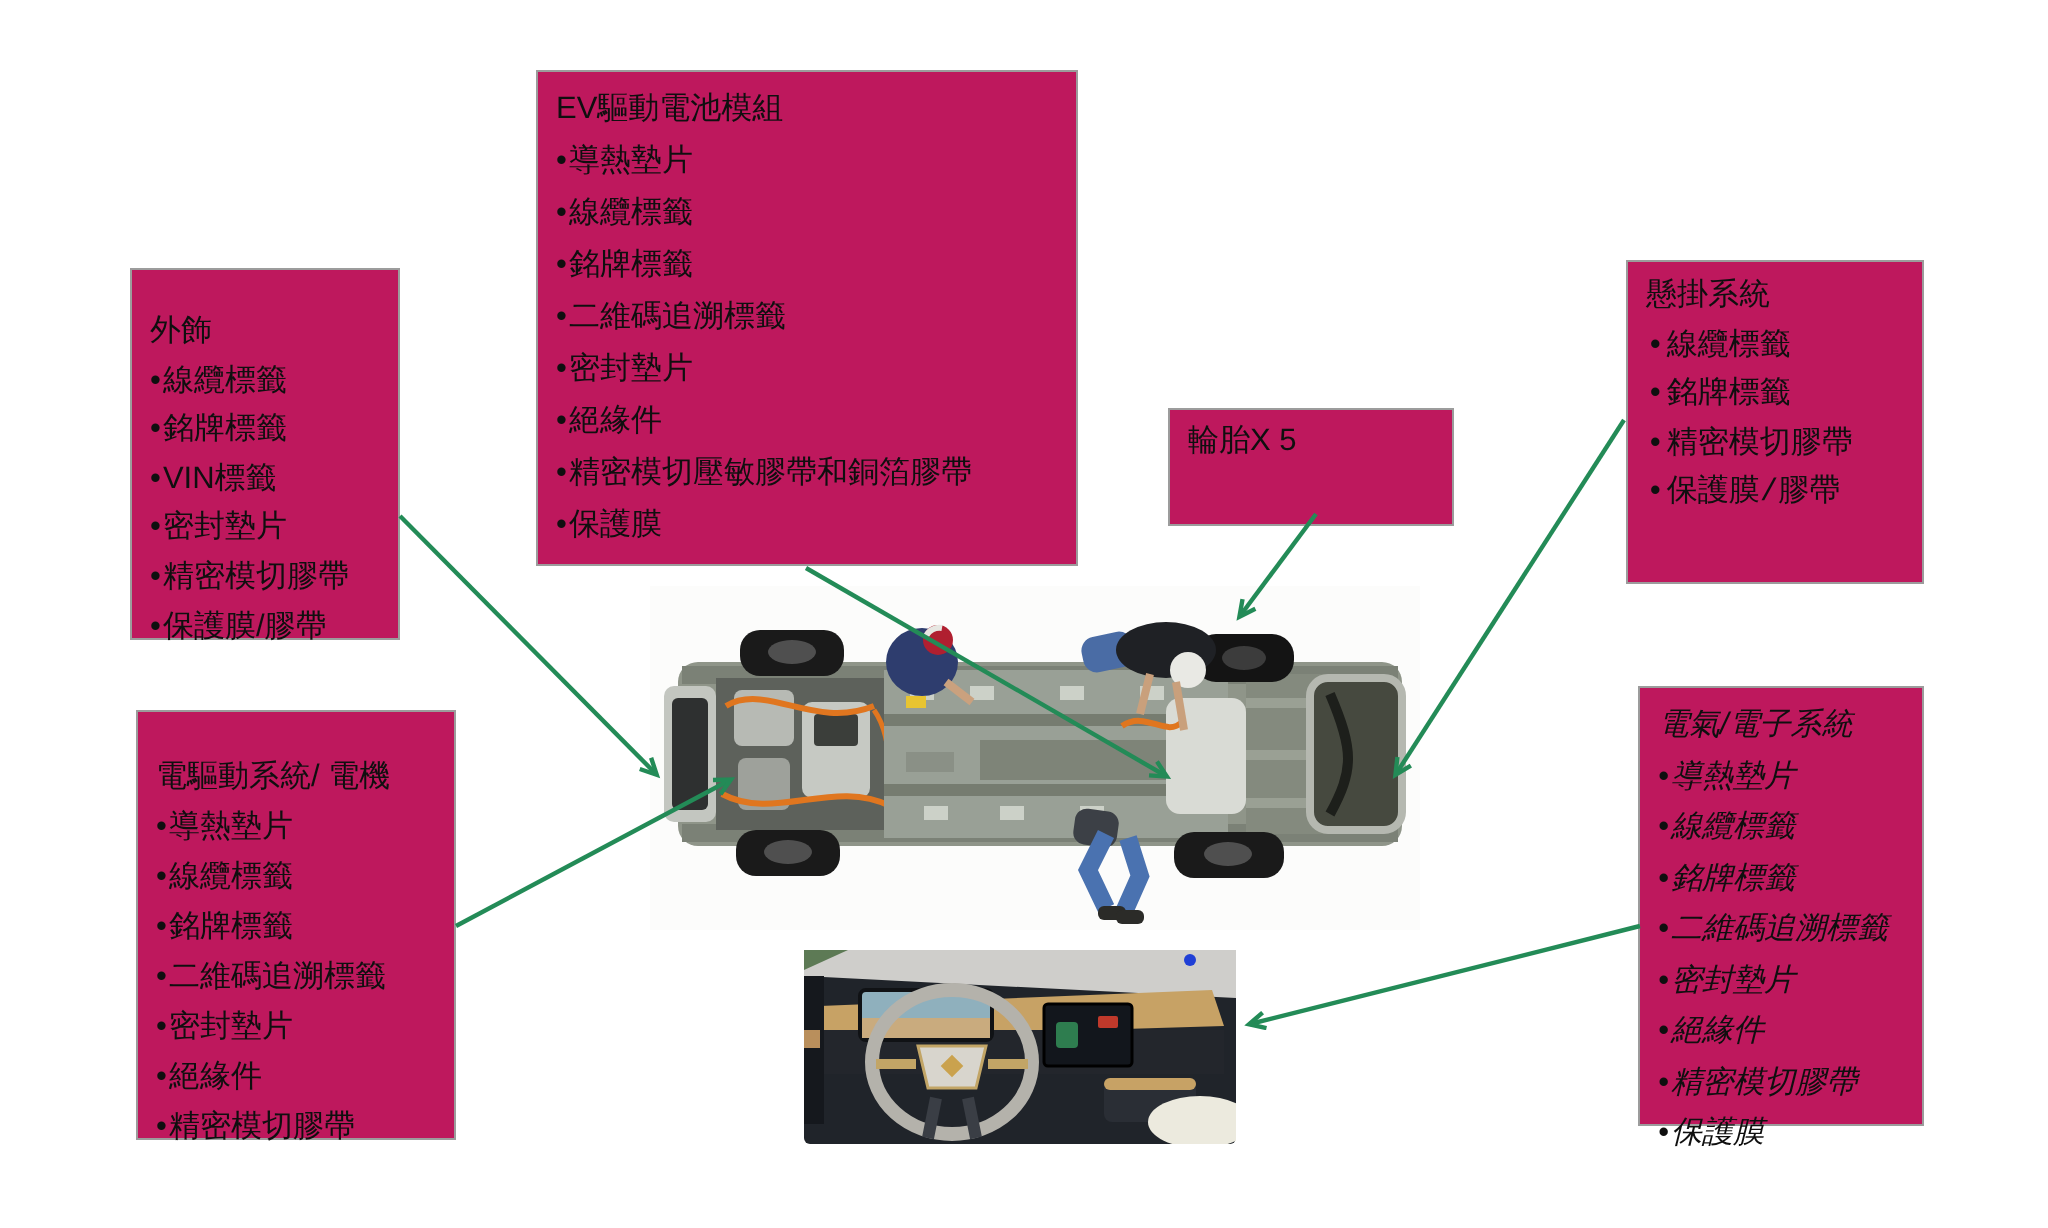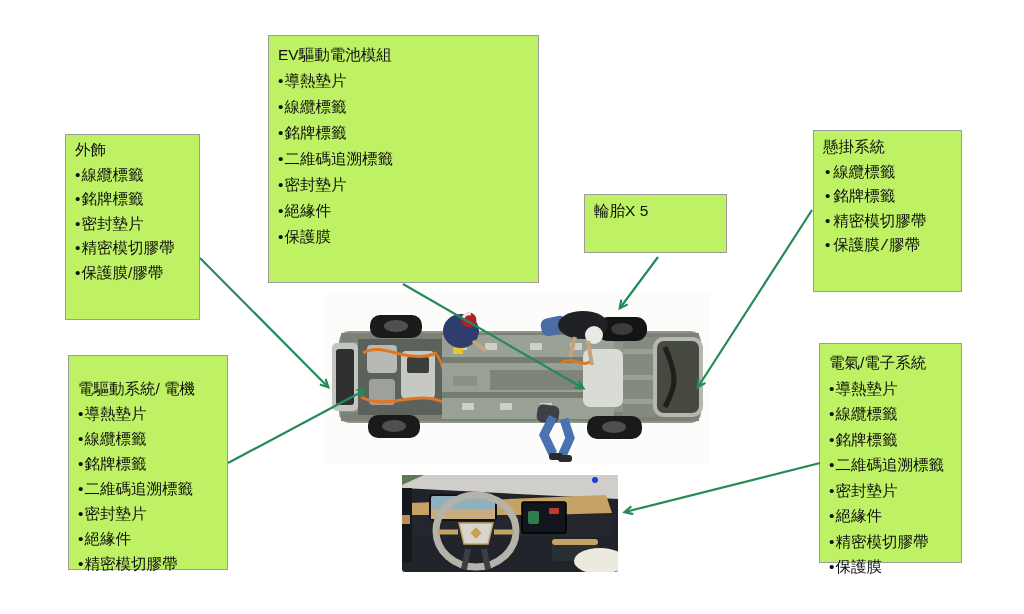--- a/index.html
+++ b/index.html
@@ -1,57 +1,59 @@
 <!DOCTYPE html>
 <html style="--arrow: #238b57; --box-border: #9c9c9c; --text: #0f0f0f; --cable-orange: #e0761f; --chassis-gray: #8f9589;"><head>
 <meta charset="utf-8">
 <style>
   html,body{margin:0;padding:0;background:#fff;}
   #canvas{
     position:relative;width:1024px;height:614px;background:#fff;overflow:hidden;
     font-family:"Liberation Sans","DejaVu Sans",sans-serif;color:#111;
   }
   .box{
-    position:absolute;background:#bef264;border:1.5px solid #9c9c9c;
+    position:absolute;background:#be185d;border:1.5px solid #9c9c9c;
     box-sizing:border-box;padding:6px 9px;font-size:15.5px;color:#0f0f0f;
   }
   .box-title{font-weight:400;}
   .box-item .bullet{margin-right:1px;}
   .box-battery{left:268px;top:35px;width:271px;height:248px;line-height:26px;}
-  .box-exterior{left:65px;top:134px;width:135px;height:186px;line-height:24.6px;padding-top:3px;}
+  .box-exterior{left:65px;top:134px;width:135px;height:186px;line-height:24.6px;padding-top:19px;}
   .box-suspension{left:813px;top:130px;width:149px;height:162px;line-height:24.6px;padding-top:5px;font-family:Liberation Mono, monospace;}
-  .box-tires{left:584px;top:194px;width:143px;height:59px;line-height:24px;padding-top:4px;}
+  .box-tires{left:584px;top:204px;width:143px;height:59px;line-height:24px;padding-top:4px;}
   .box-edrive{left:68px;top:355px;width:160px;height:215px;line-height:25px;padding-top:20px;}
-  .box-electronics{left:819px;top:343px;width:143px;height:220px;line-height:25.5px;padding-top:6px;}
+  .box-electronics{left:819px;top:343px;width:143px;height:220px;line-height:25.5px;padding-top:6px;font-style:italic;}
   .scene{position:absolute;}
   #chassis-photo{left:325px;top:293px;}
   #interior-photo{left:402px;top:475px;}
   #arrow-layer{position:absolute;left:0;top:0;pointer-events:none;}
   .arrow{stroke:var(--arrow,#238b57);stroke-width:2.2px;fill:none;}
 </style>
 </head>
 <body>
 
 <div id="canvas">
 
   <div class="box box-battery">
     <div class="box-title">EV驅動電池模組</div>
     <div class="box-item"><span class="bullet">•</span><span>導熱墊片</span></div>
     <div class="box-item"><span class="bullet">•</span><span>線纜標籤</span></div>
     <div class="box-item"><span class="bullet">•</span><span>銘牌標籤</span></div>
     <div class="box-item"><span class="bullet">•</span><span>二維碼追溯標籤</span></div>
     <div class="box-item"><span class="bullet">•</span><span>密封墊片</span></div>
     <div class="box-item"><span class="bullet">•</span><span>絕緣件</span></div>
+    <div class="box-item"><span class="bullet">•</span><span>精密模切壓敏膠帶和銅箔膠帶</span></div>
     <div class="box-item"><span class="bullet">•</span><span>保護膜</span></div>
   </div>
 
   <div class="box box-exterior">
     <div class="box-title">外飾</div>
     <div class="box-item"><span class="bullet">•</span><span>線纜標籤</span></div>
     <div class="box-item"><span class="bullet">•</span><span>銘牌標籤</span></div>
+    <div class="box-item"><span class="bullet">•</span><span>VIN標籤</span></div>
     <div class="box-item"><span class="bullet">•</span><span>密封墊片</span></div>
     <div class="box-item"><span class="bullet">•</span><span>精密模切膠帶</span></div>
     <div class="box-item"><span class="bullet">•</span><span>保護膜/膠帶</span></div>
   </div>
 
   <div class="box box-suspension">
     <div class="box-title">懸掛系統</div>
     <div class="box-item"><span class="bullet">•</span><span>線纜標籤</span></div>
     <div class="box-item"><span class="bullet">•</span><span>銘牌標籤</span></div>
     <div class="box-item"><span class="bullet">•</span><span>精密模切膠帶</span></div>

